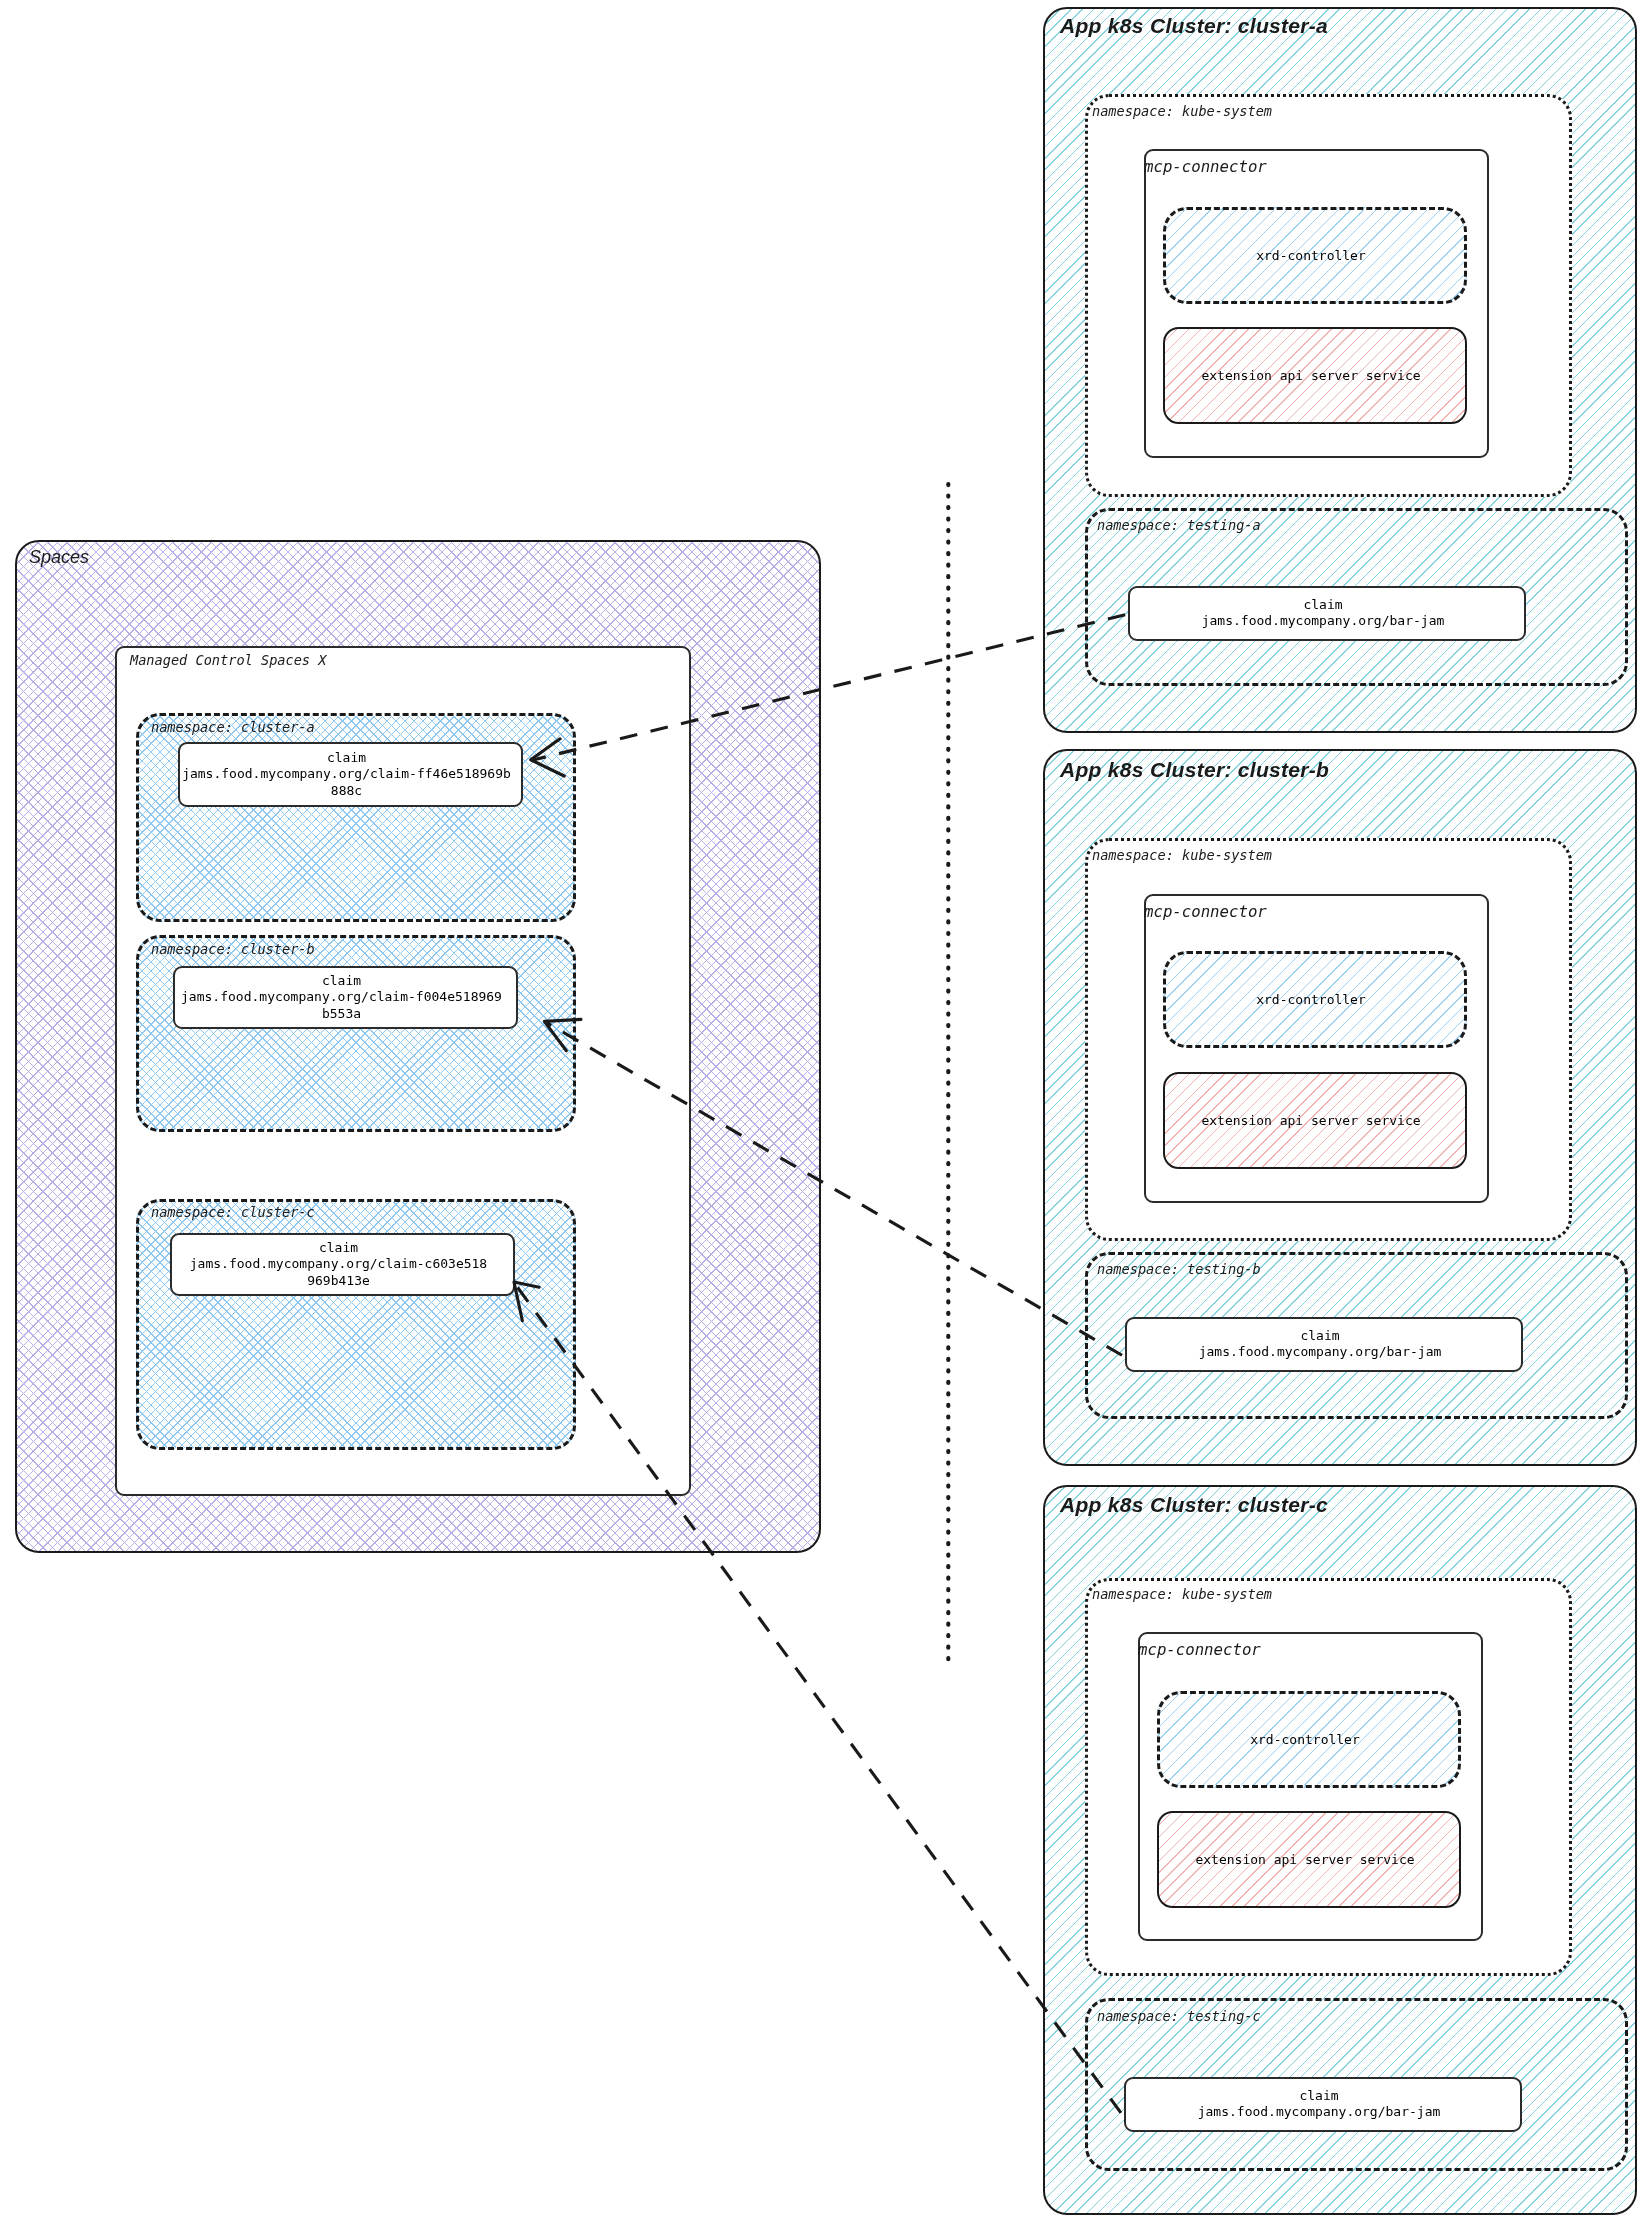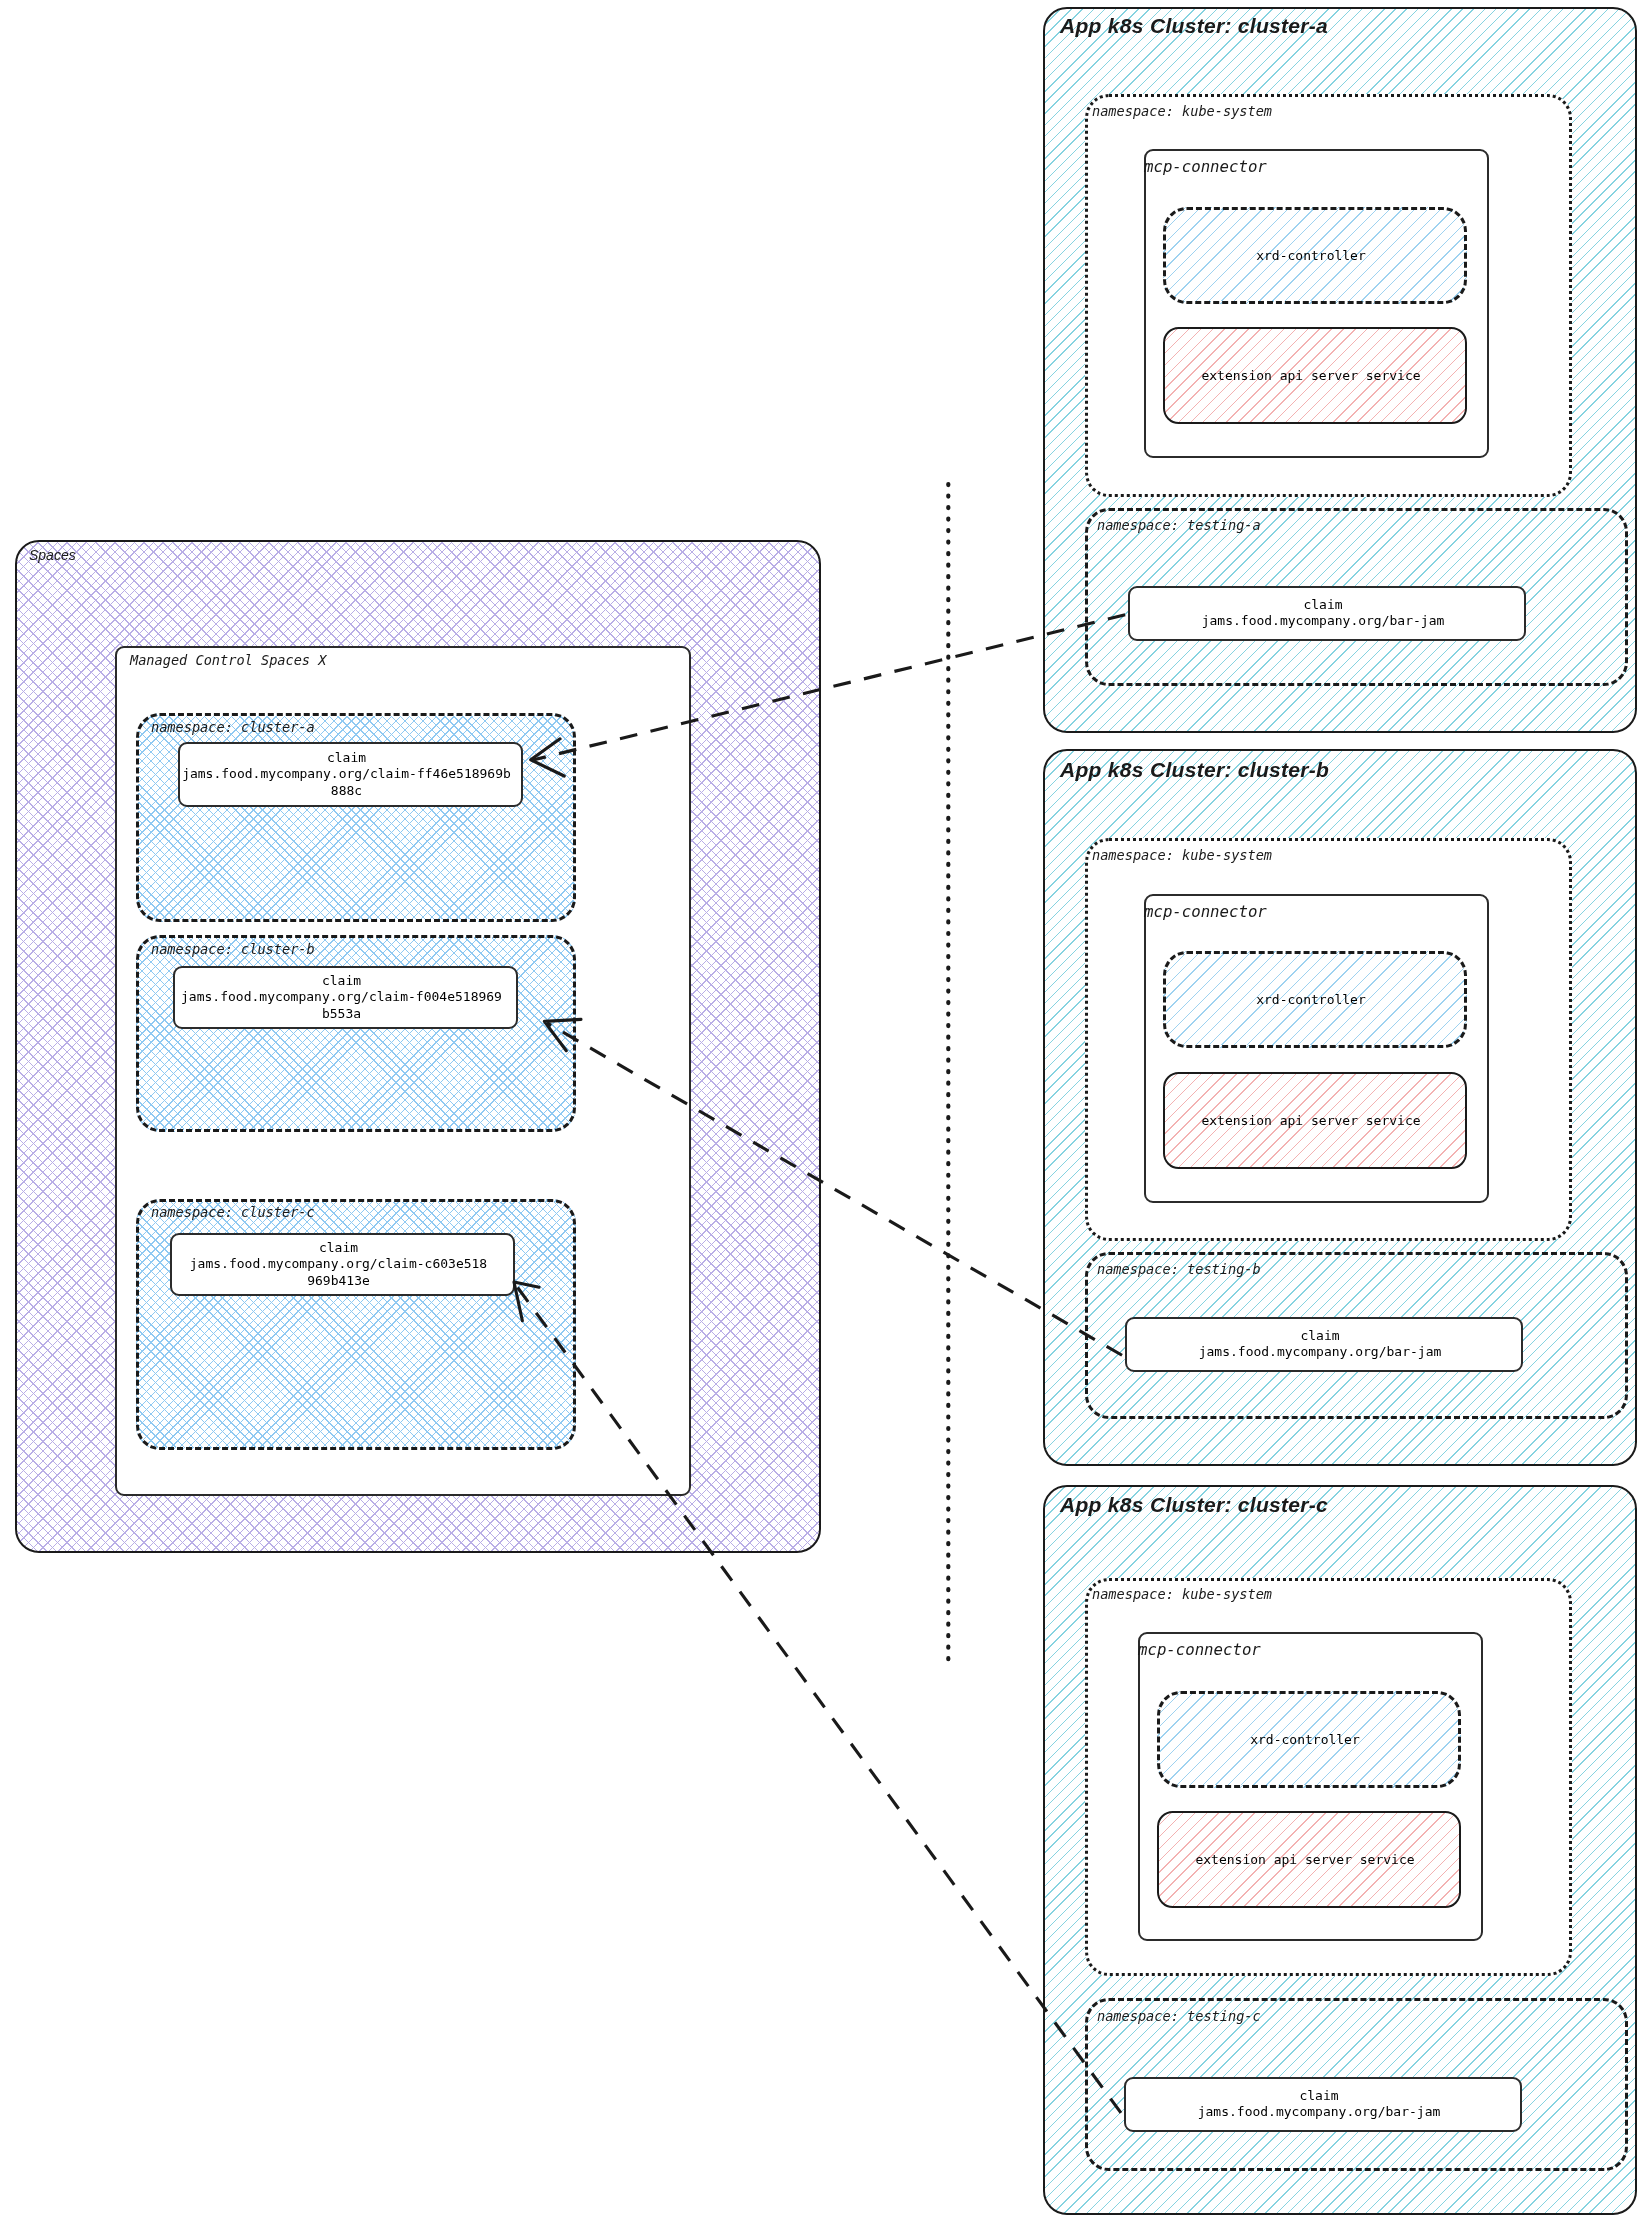--- a/index.html
+++ b/index.html
@@ -44,21 +44,21 @@
     background-image:
       repeating-linear-gradient(-45deg,#f3b2b2 0 1px,transparent 1px 8.4px);
   }
   .fill-white{background:#ffffff;}
 
   
   .lbl{position:absolute;color:#1a1a1a;white-space:pre;font-style:italic;}
 
   .title-cluster{font-family:"Liberation Sans",sans-serif;font-weight:bold;
                  font-size:21px;letter-spacing:0.3px;}
-  .title-spaces{font-family:"Liberation Sans",sans-serif;font-size:14px;}
+  .title-spaces{font-family:"Liberation Sans",sans-serif;font-size:18px;}
   .title-mcp-plane{font-family:"DejaVu Sans Mono",monospace;font-size:13.6px;}
   .title-ns{font-family:"DejaVu Sans Mono",monospace;font-size:13.6px;}
   .title-node{font-family:"DejaVu Sans Mono",monospace;font-size:15.7px;}
   .txt-node{font-family:"DejaVu Sans Mono",monospace;font-size:13px;}
 
   .centered{position:absolute;left:0;right:0;text-align:left;}
 
   .nodecap{position:absolute;left:0;right:8px;top:50%;transform:translateY(-50%);
            text-align:center;line-height:1.28;}
 

